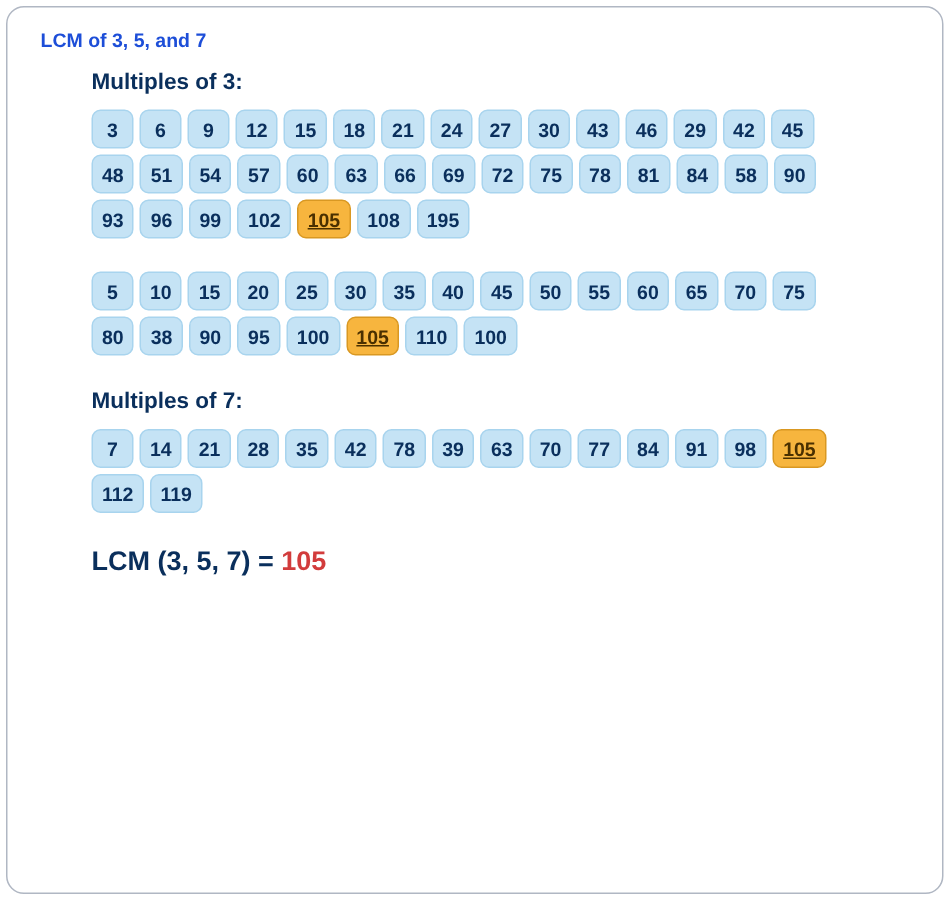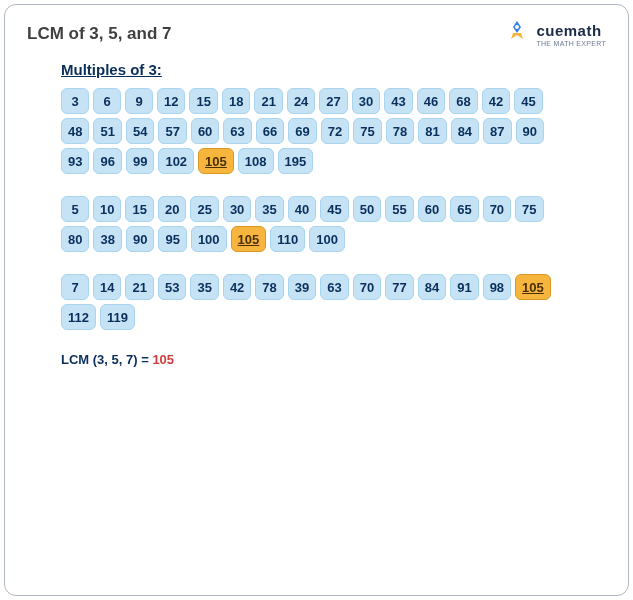--- a/index.html
+++ b/index.html
@@ -17,23 +17,23 @@
   border: 1px solid #b0b7c3;
   border-radius: 12px;
 }
 .header {
   display: flex;
   justify-content: space-between;
   align-items: center;
   padding: 14px 22px 0 22px;
 }
 .title {
-  font-size: 17px;
-  font-weight: 700;
-  color: #404040;
+  font-size: 13px;
+  font-weight: 700;
+  color: #1d4ed8;
 }
 .logo {
   display: flex;
   align-items: center;
   gap: 6px;
 }
 .logo-text {
   font-size: 15px;
   font-weight: 700;
   color: #1a2b4a;
@@ -49,21 +49,20 @@
   padding: 12px 56px 0 56px;
 }
 .section {
   margin-bottom: 22px;
 }
 .section-label {
   font-size: 15px;
   font-weight: 700;
   color: #0a2f5c;
   margin-bottom: 10px;
-  text-decoration: underline;
 }
 .chips {
   display: flex;
   flex-wrap: wrap;
   gap: 4px;
 }
 .chip {
   display: inline-flex;
   align-items: center;
   justify-content: center;
@@ -78,84 +77,71 @@
   font-weight: 600;
 }
 .chip.hl {
   background: #f7b53e;
   border: 1px solid #d99822;
   color: #4a3000;
   text-decoration: underline;
 }
 .result-line {
   margin-top: 8px;
-  font-size: 13px;
+  font-size: 18px;
   font-weight: 700;
   color: #0a2f5c;
 }
 .result-value {
   color: #d23c3c;
   font-weight: 700;
 }
 </style>
 </head>
 <body>
 
 <div class="frame">
   <div class="header">
     <div class="title">LCM of 3, 5, and 7</div>
-    <div class="logo">
-      <span>
-        <svg width="26" height="26" viewBox="0 0 26 26">
-            <path d="M13 2 L17 8 L13 14 L9 8 Z" fill="#2d7df0"></path>
-            <circle cx="13" cy="8" r="2" fill="#fff"></circle>
-            <path d="M9 14 L7 20 L13 16 L19 20 L17 14 Z" fill="#f7b53e"></path>
-          </svg>
-      </span>
-      <span>
-        <div class="logo-text">cuemath</div>
-        <div class="logo-sub">THE MATH EXPERT</div>
-      </span>
-    </div>
   </div>
 
   <div class="content">
     <div id="sections">
         <div class="section">
           <div class="section-label">Multiples of 3:</div>
           <div class="chips">
             <span class="chip">3</span>
             <span class="chip">6</span>
             <span class="chip">9</span>
             <span class="chip">12</span>
             <span class="chip">15</span>
             <span class="chip">18</span>
             <span class="chip">21</span>
             <span class="chip">24</span>
             <span class="chip">27</span>
             <span class="chip">30</span>
             <span class="chip">43</span>
             <span class="chip">46</span>
-            <span class="chip">68</span>
+            <span class="chip">29</span>
             <span class="chip">42</span>
             <span class="chip">45</span>
             <span class="chip">48</span>
             <span class="chip">51</span>
             <span class="chip">54</span>
             <span class="chip">57</span>
             <span class="chip">60</span>
             <span class="chip">63</span>
             <span class="chip">66</span>
             <span class="chip">69</span>
             <span class="chip">72</span>
             <span class="chip">75</span>
             <span class="chip">78</span>
             <span class="chip">81</span>
             <span class="chip">84</span>
-            <span class="chip">87</span>
+            <span class="chip">58</span>
             <span class="chip">90</span>
             <span class="chip">93</span>
             <span class="chip">96</span>
             <span class="chip">99</span>
             <span class="chip">102</span>
             <span class="chip hl">105</span>
             <span class="chip">108</span>
             <span class="chip">195</span>
           </div>
         </div>
@@ -180,25 +166,26 @@
             <span class="chip">38</span>
             <span class="chip">90</span>
             <span class="chip">95</span>
             <span class="chip">100</span>
             <span class="chip hl">105</span>
             <span class="chip">110</span>
             <span class="chip">100</span>
           </div>
         </div>
         <div class="section">
+          <div class="section-label">Multiples of 7:</div>
           <div class="chips">
             <span class="chip">7</span>
             <span class="chip">14</span>
             <span class="chip">21</span>
-            <span class="chip">53</span>
+            <span class="chip">28</span>
             <span class="chip">35</span>
             <span class="chip">42</span>
             <span class="chip">78</span>
             <span class="chip">39</span>
             <span class="chip">63</span>
             <span class="chip">70</span>
             <span class="chip">77</span>
             <span class="chip">84</span>
             <span class="chip">91</span>
             <span class="chip">98</span>

